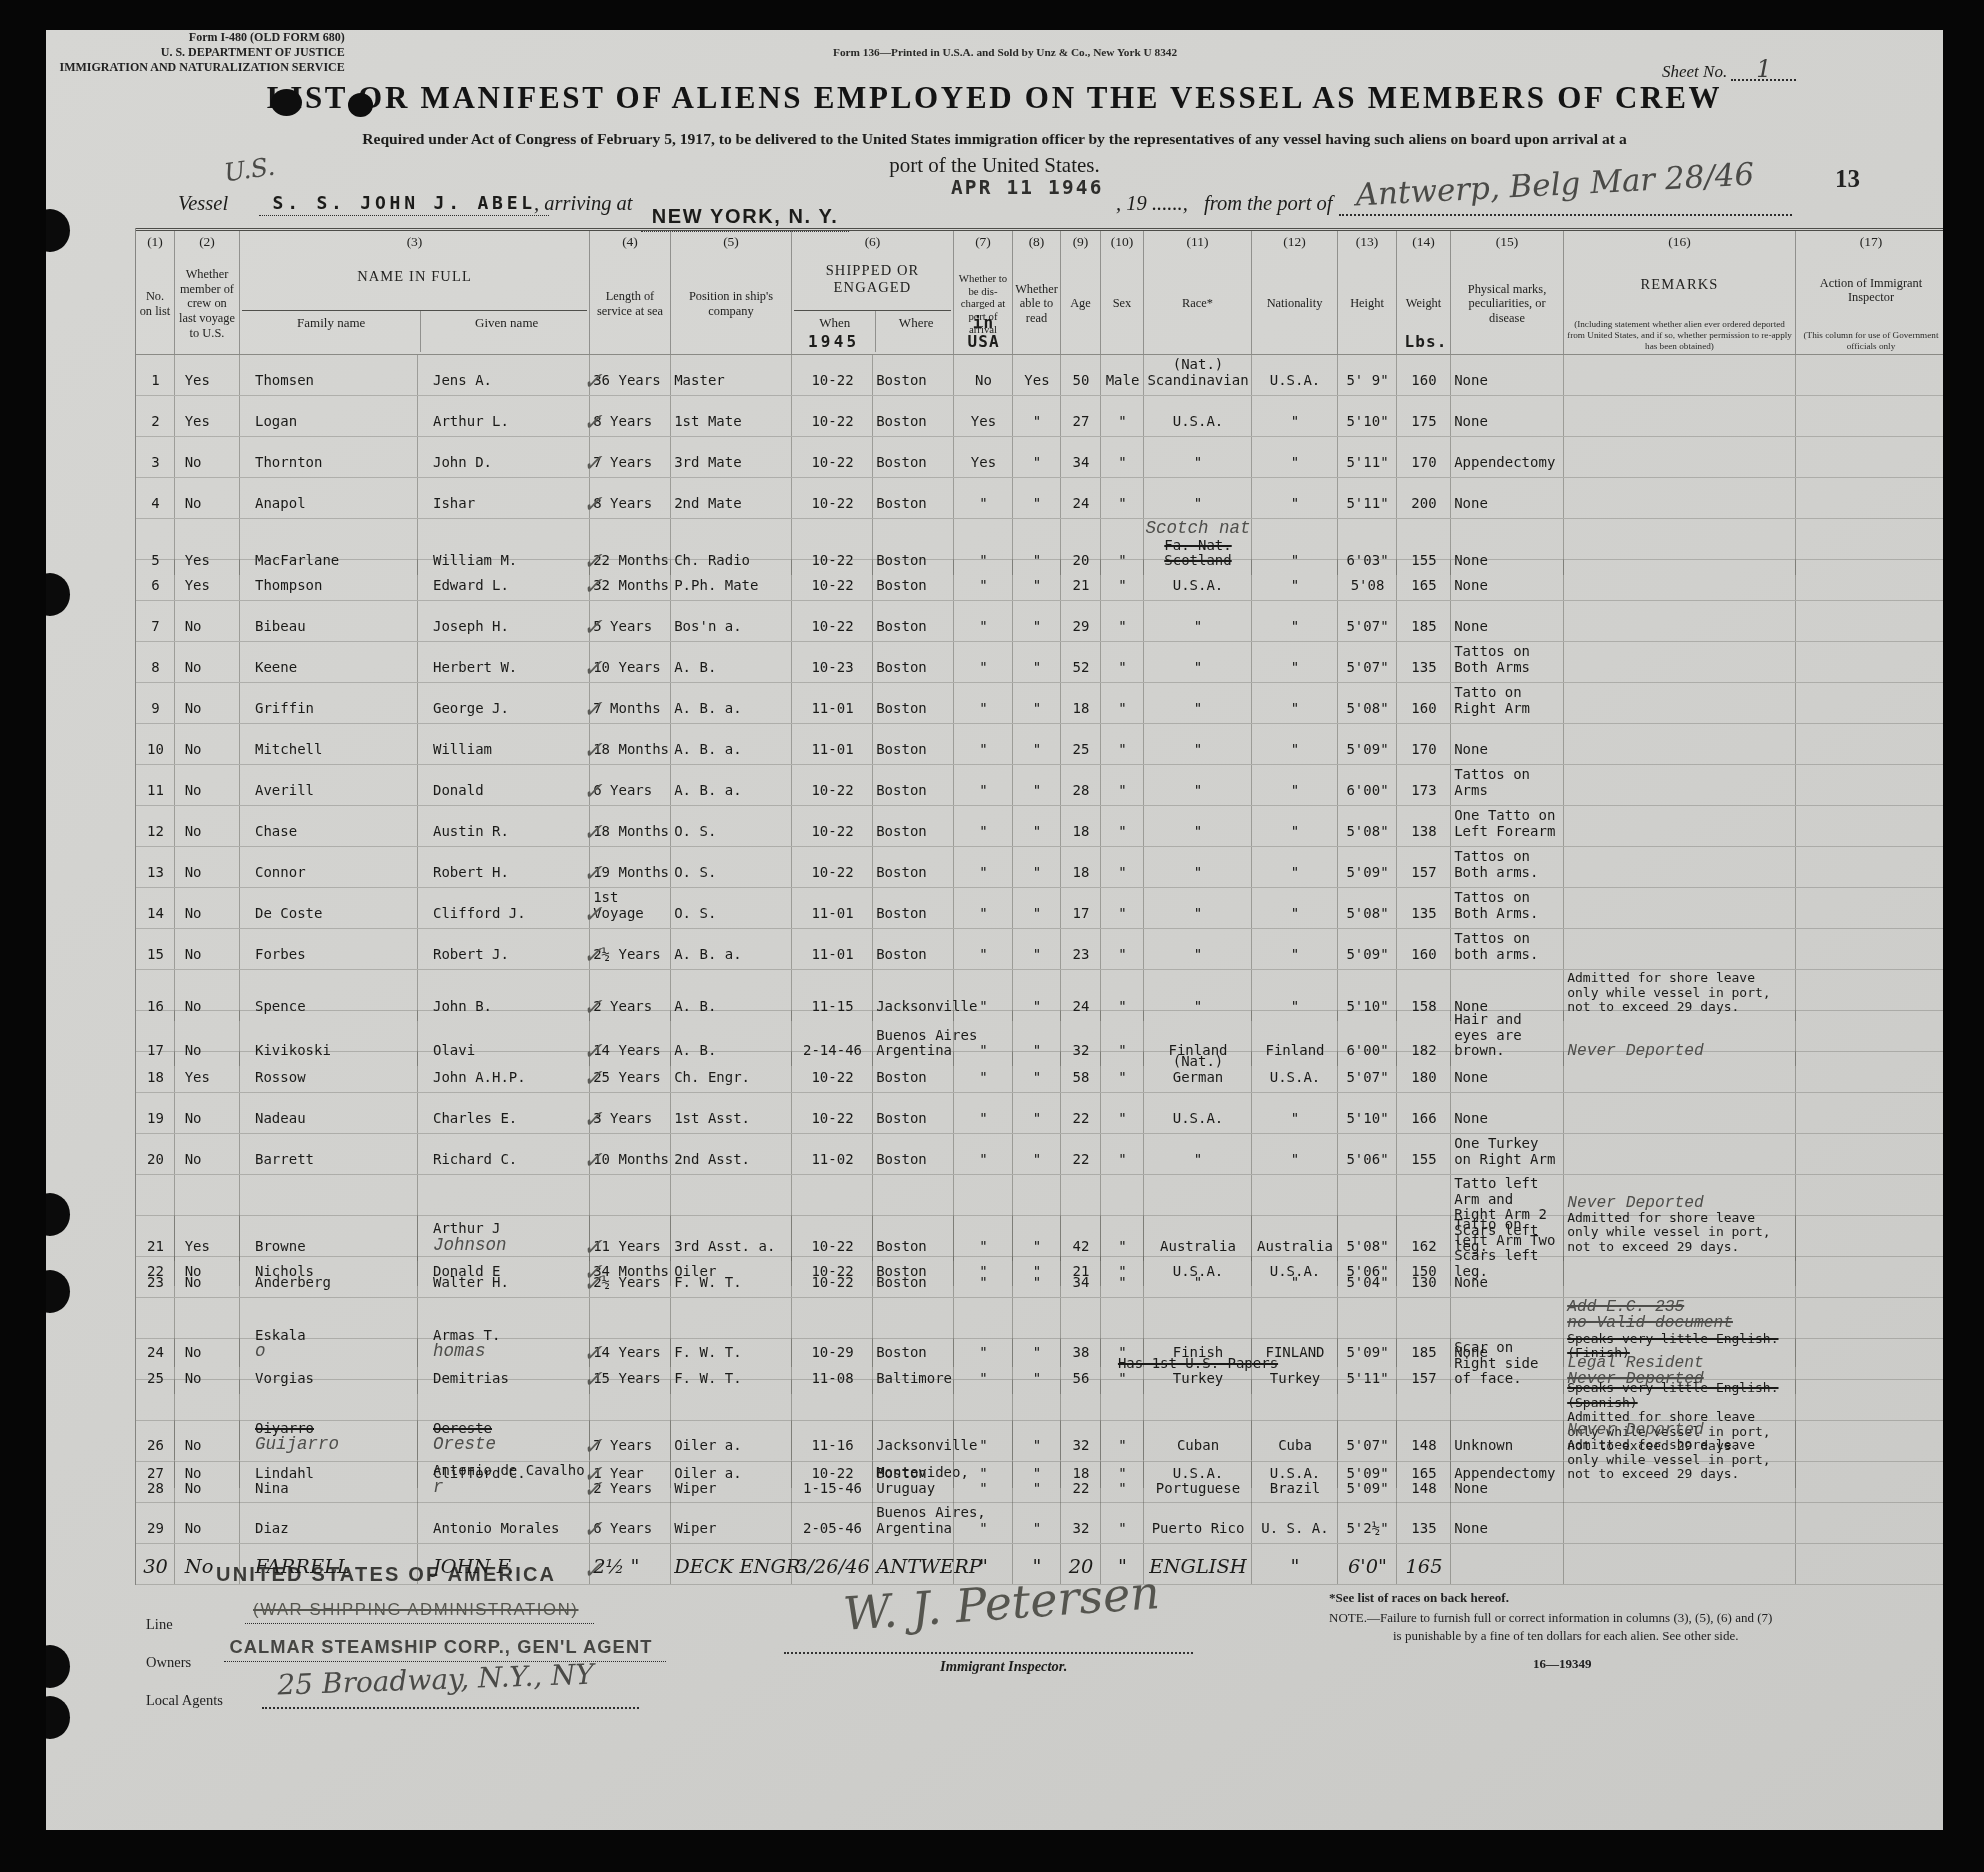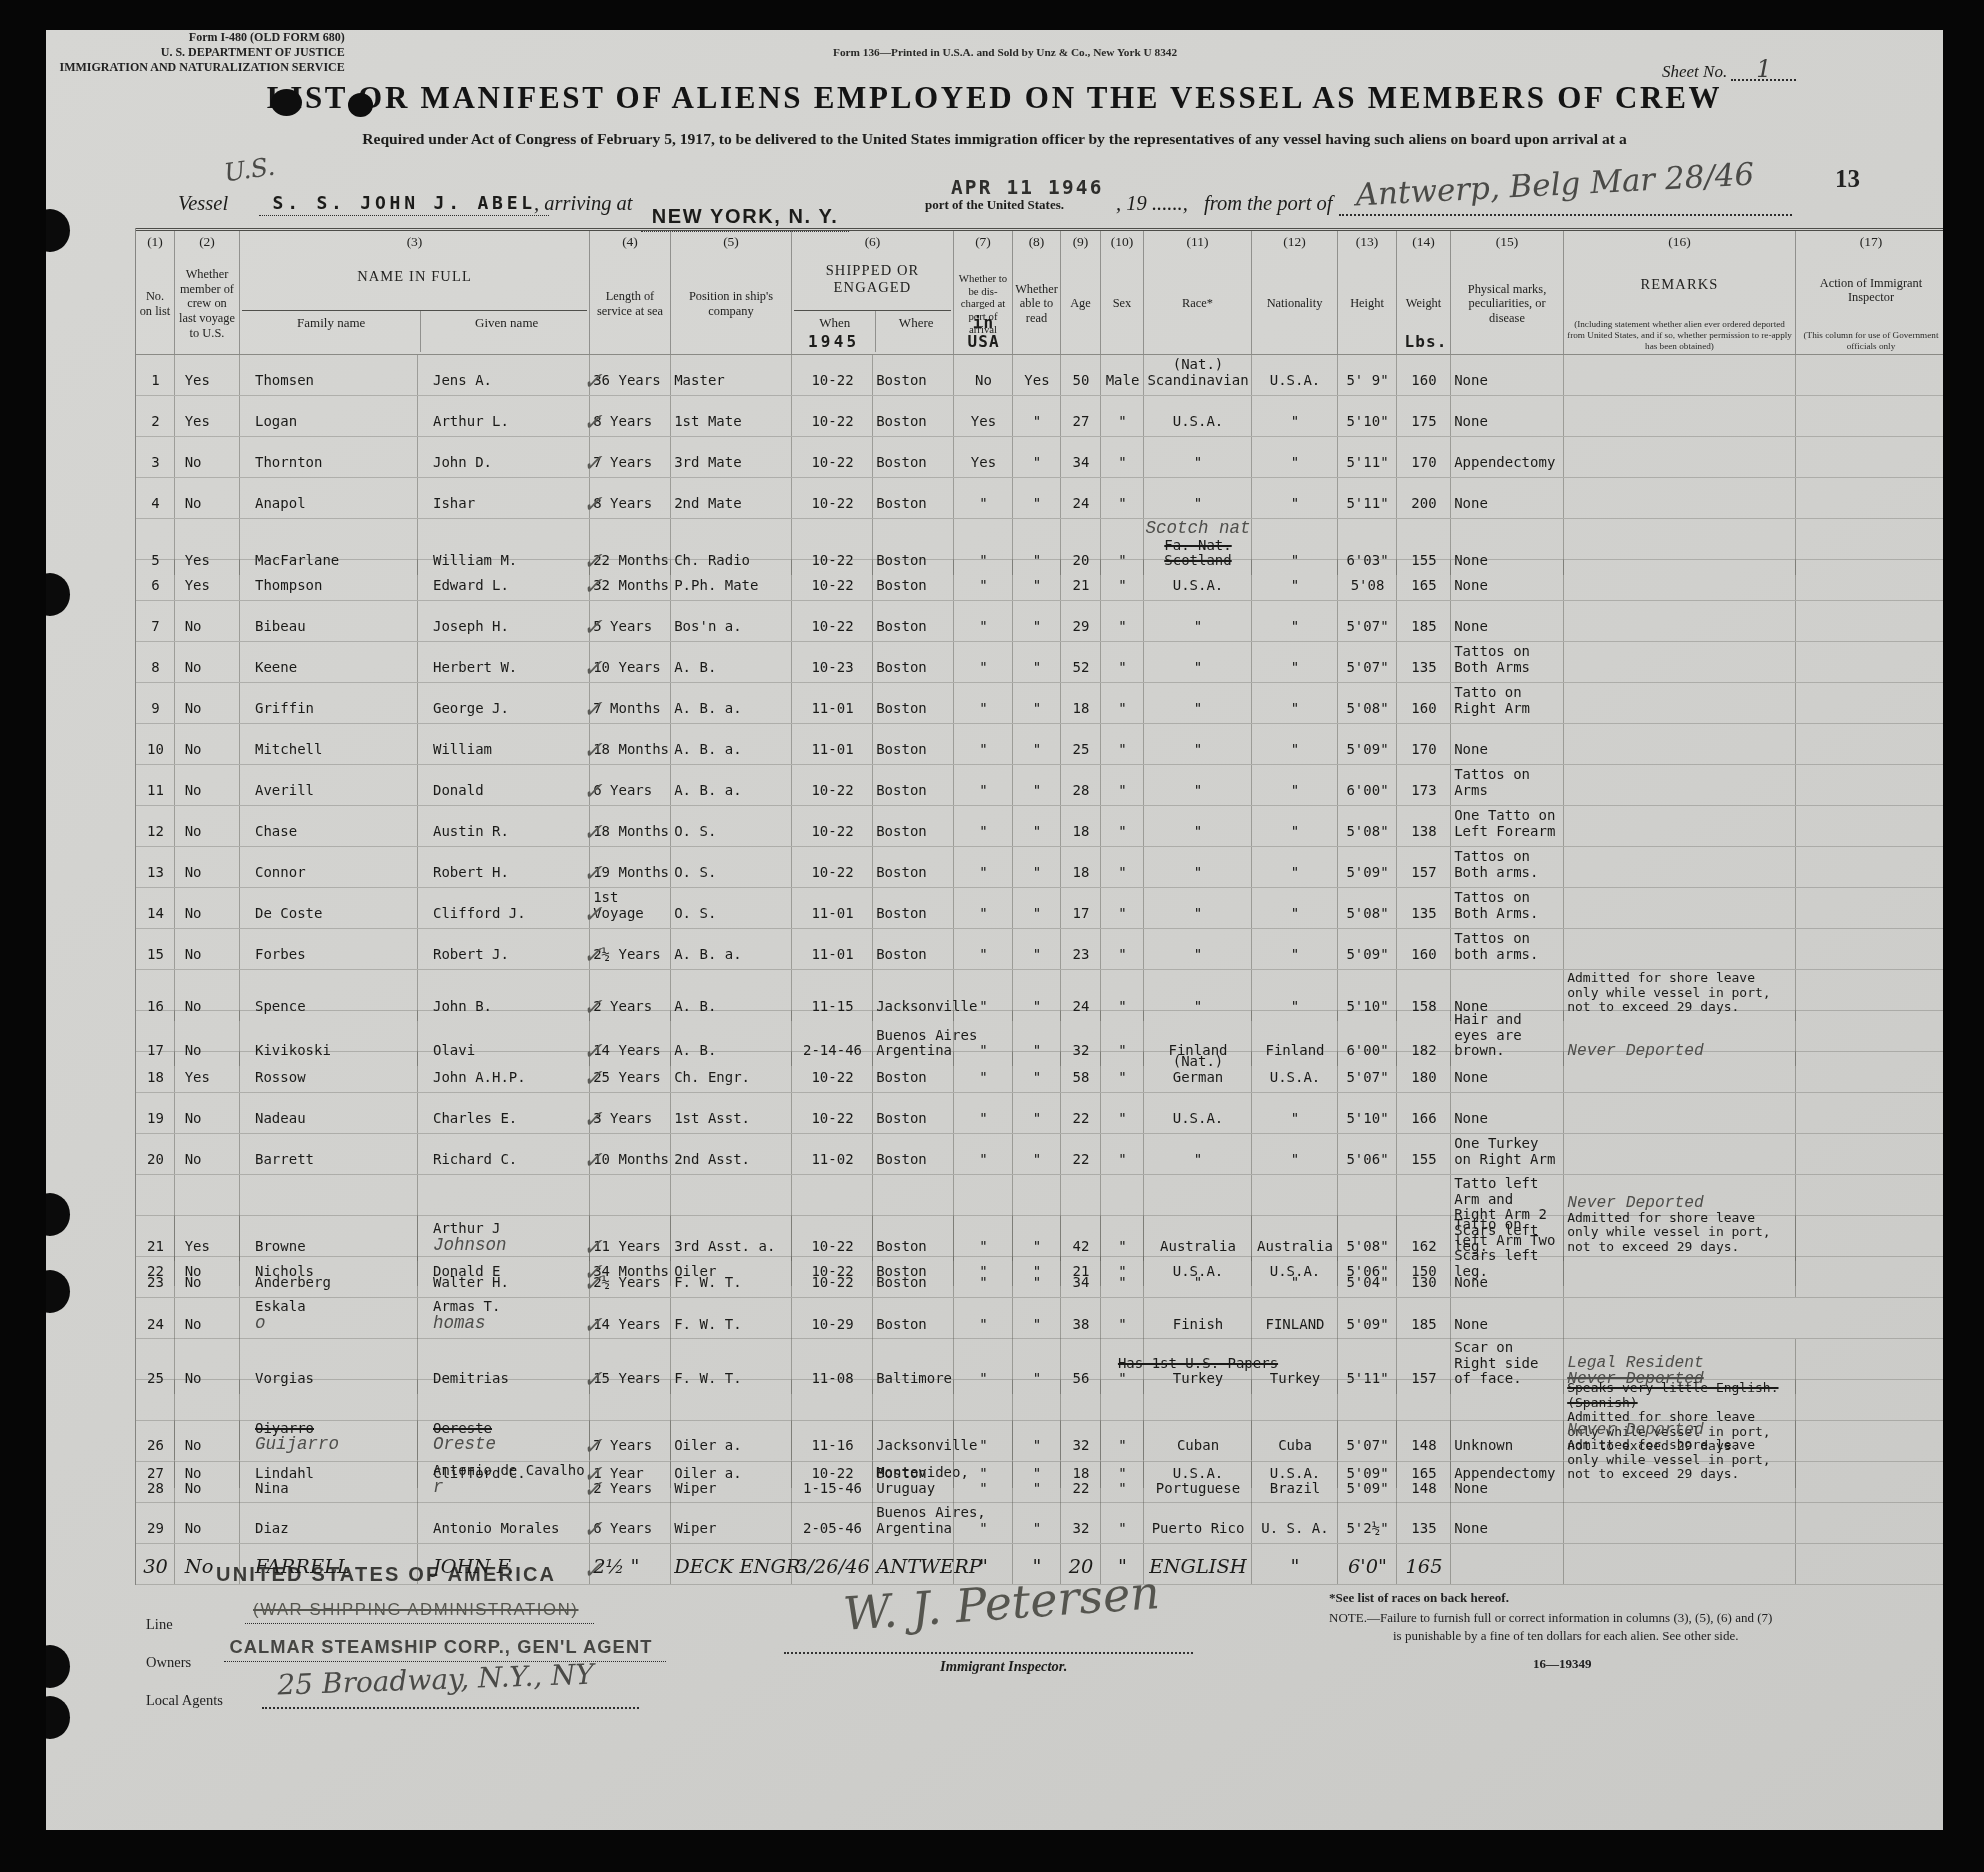--- a/index.html
+++ b/index.html
@@ -8,21 +8,21 @@
     background:linear-gradient(145deg,#d6d6d3 0%,#d0d0cd 55%,#c9c9c6 100%);overflow:hidden;}
   .abs{position:absolute;}
   
   .form-id{left:13.5px;top:0;font-weight:bold;font-size:12px;line-height:1.25;color:#222;text-align:right;}
   .printer-line{left:787px;top:16px;font-size:11.3px;font-weight:bold;color:#2a2a28;}
   .sheet{left:1616px;top:30px;font-style:italic;font-size:17px;}
   .sheet .val{font-family:"DejaVu Serif",serif;font-style:italic;font-size:24px;color:#3f3f3d;
     display:inline-block;border-bottom:2.2px dotted #2b2b2b;min-width:65px;text-align:center;line-height:.8;}
   .title{left:0;top:50px;width:1897px;text-align:center;font-weight:bold;font-size:31px;letter-spacing:2.7px;color:#141414;}
   .subtitle{left:0;top:100px;width:1897px;text-align:center;font-weight:bold;font-size:15.6px;color:#1d1d1b;}
-  .subtitle2{left:0;top:123px;width:1897px;text-align:center;font-weight:bold;font-size:13px;color:#1d1d1b;margin-top:44px;}
+  .subtitle2{left:0;top:123px;width:1897px;text-align:center;font-weight:normal;font-size:21px;color:#1d1d1b;}
   .pagenum{left:1789px;top:135px;font-weight:bold;font-size:25px;color:#222;}
   
   .vrow{left:0;top:152px;width:1897px;height:38px;}
   .it{font-style:italic;font-size:20.5px;}
   .typed{font-family:"DejaVu Sans Mono",monospace;}
   .dots{border-bottom:1.6px dotted #2b2b2b;}
   .hand{font-family:"DejaVu Serif",serif;font-style:italic;color:#4a4a47;}
   .hw-us{left:178px;top:-27px;font-size:25px;transform:rotate(-8deg);}
   .v-label{left:132px;top:9.7px;}
   .v-vessel{left:213px;top:9.7px;font-size:18px;letter-spacing:3.8px;font-weight:bold;padding:0 13.5px 2.2px 13.5px;}
@@ -1558,20 +1558,25 @@
           </div>
           <div class="cell c-height">
             <span class="seg">5'09"</span>
           </div>
           <div class="cell c-weight">
             <span class="seg">185</span>
           </div>
           <div class="cell c-marks">
             <span class="seg">None</span>
           </div>
+          <div class="cell c-remarks">
+            <span class="seg hand strike block">Add E.C. 235</span>
+            <span class="seg hand strike block">no Valid document</span>
+            <span class="seg strike block">Speaks very little English. (Finish)</span>
+          </div>
           <div class="cell c-action"></div>
         </div>
         <div class="trow">
           <div class="cell c-no">
             <span class="seg">25</span>
           </div>
           <div class="cell c-member">
             <span class="seg">No</span>
           </div>
           <div class="cell c-family">

